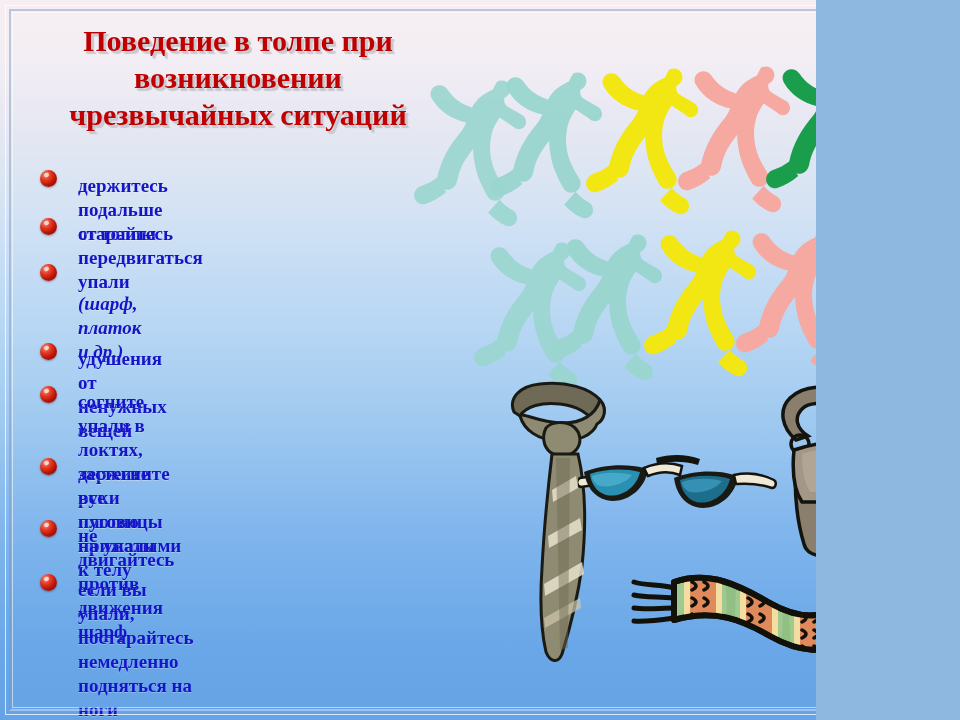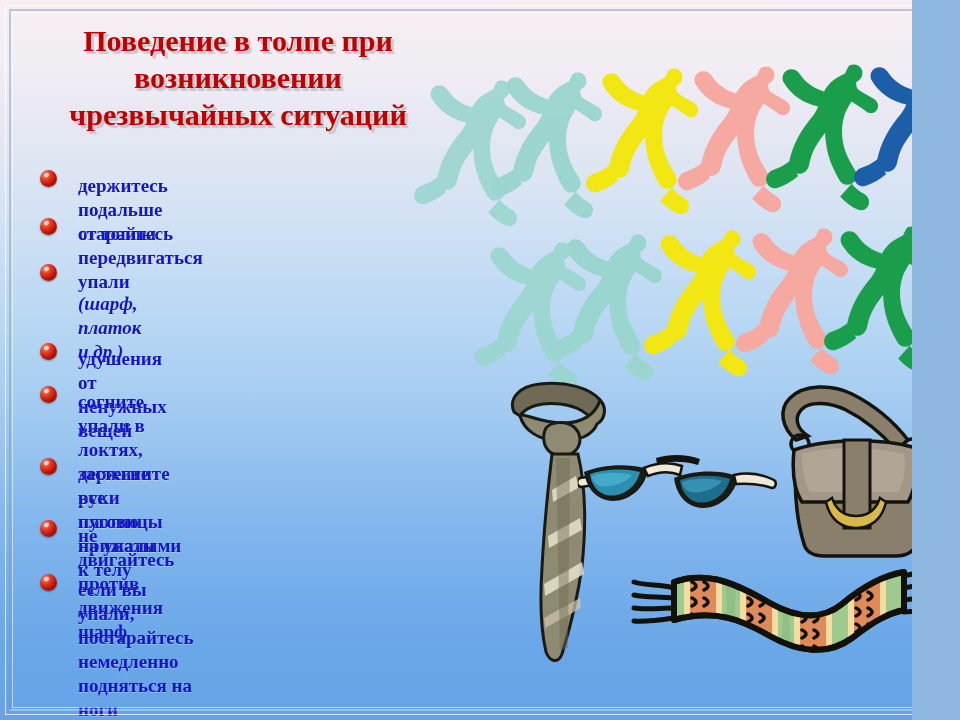--- a/index.html
+++ b/index.html
@@ -3,21 +3,21 @@
 <meta charset="utf-8">
 <title>Поведение в толпе при возникновении чрезвычайных ситуаций</title>
 <style>
   html,body{margin:0;padding:0;}
   body{
     width:960px;height:720px;overflow:hidden;
     font-family:"Liberation Serif", serif;
     background:#8fb8e0;
   }
   #slide{
-    position:relative;width:912px;height:720px;overflow:hidden;
+    position:relative;width:816px;height:720px;overflow:hidden;
     background:linear-gradient(to bottom,
       #f7eef2 0%,
       #f3eef4 8%,
       #eae9f3 15%,
       #dfe6f2 22%,
       #d3e2f4 30%,
       #c4dcf4 38%,
       #b6d6f3 46%,
       #a6cdf1 55%,
       #94c2ef 64%,

